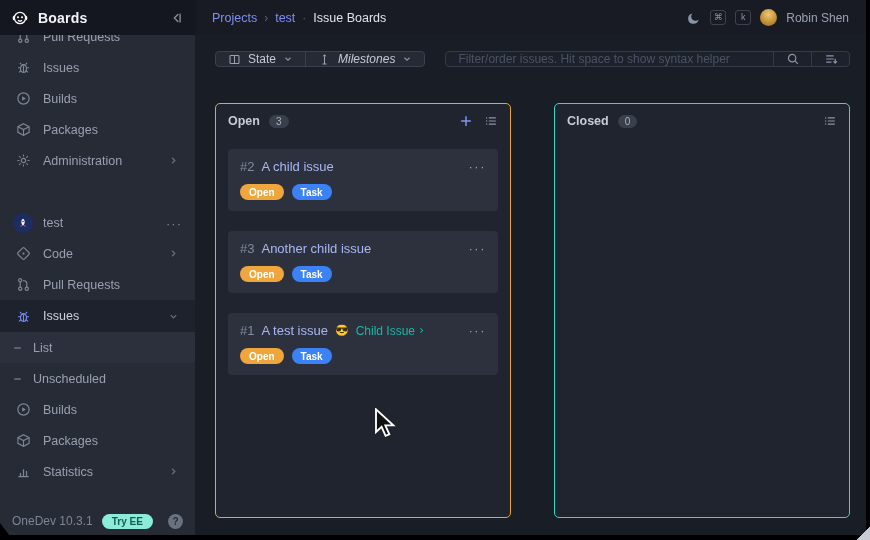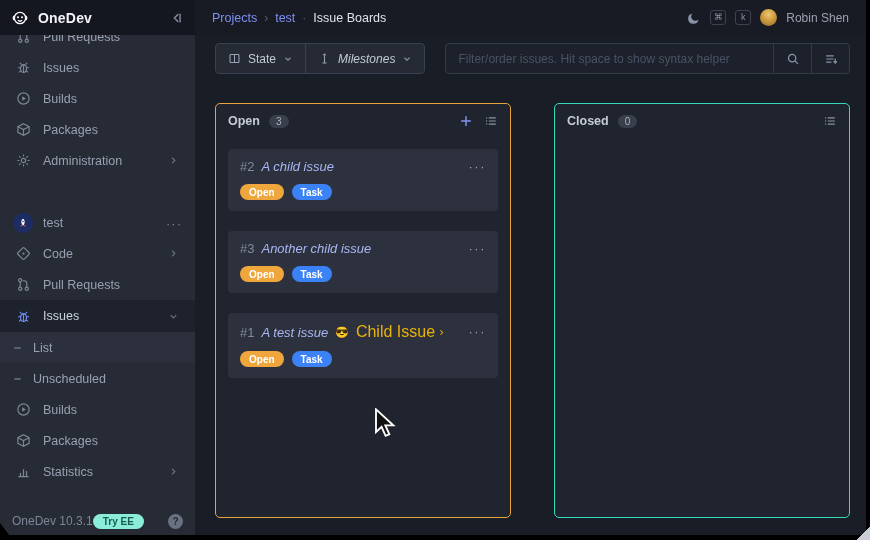--- a/index.html
+++ b/index.html
@@ -33,28 +33,28 @@
   .proj-avatar { width:20px; height:20px; border-radius:50%; background:#1d2d63; display:flex; align-items:center; justify-content:center; flex:none; }
   .proj-dots { margin-left:auto; color:#7d8596; font-size:13px; letter-spacing:1px; }
   .row-issues { background:#1e222c; height:32px; }
   .row-issues .icon { color:#6f8cf5; }
   .row-issues .sb-label { color:#ccd2de; }
   .sb-sub { padding-left:14px; }
   .dash { width:7px; height:2px; background:#5a6172; border-radius:1px; flex:none; }
   .row-list { background:#2b303c; }
   .row-boards { background:#20242e; }
   .row-boards .sb-label { color:#e8ebf2; font-weight:600; }
-  .sb-footer { position:absolute; left:0; right:0; bottom:0; height:28px; background:#272b36; display:flex; align-items:center; padding:0 12px; gap:0; z-index:3; }
+  .sb-footer { position:absolute; left:0; right:0; bottom:0; height:28px; background:#272b36; display:flex; align-items:center; padding:0 12px; gap:9px; z-index:3; }
   .version { color:#7d8596; font-size:12px; }
   .ee-badge { background:#8becd9; color:#175e51; font-size:10px; font-weight:bold; padding:2px 10px; border-radius:9px; cursor:pointer; }
   .help-btn { margin-left:auto; width:15px; height:15px; border-radius:50%; background:#6a7181; color:#272b36; font-size:10px; font-weight:bold; display:flex; align-items:center; justify-content:center; cursor:pointer; }
 
   
   .main { position:absolute; left:195px; top:35px; right:0; bottom:0; }
-  .toolbar { position:absolute; top:8px; left:20px; right:16px; height:31px; display:flex; }
+  .toolbar { position:absolute; top:18px; left:20px; right:16px; height:14px; display:flex;align-items:flex-end; }
   .btn-group { display:flex; border:1px solid #3a4050; border-radius:4px; background:#252a35; }
   .tbtn { display:flex; align-items:center; gap:7px; padding:0 12px; font-size:12px; color:#c3c9d6; cursor:pointer; }
   .tbtn + .tbtn { border-left:1px solid #3a4050; }
   .tbtn .icon { color:#9aa1b2; }
   .italic { font-style:italic; }
   .chev-sm { color:#8b93a7; display:flex; }
   .filter-group { flex:1; margin-left:20px; display:flex; border:1px solid #343a47; border-radius:4px; background:#1d212b; overflow:hidden; }
   .filter-input { flex:1; background:transparent; border:none; outline:none; padding:0 12px; font-size:12px; color:#8b5cf6; font-family:"Liberation Sans", sans-serif; }
   .filter-input::placeholder { color:#4b5264; }
   .fbtn { width:38px; display:flex; align-items:center; justify-content:center; border-left:1px solid #343a47; color:#8b93a7; cursor:pointer; }
@@ -68,23 +68,23 @@
   .col-title { font-size:12.5px; color:#c6ccd8; font-weight:600; }
   .count { background:#3a3f4c; color:#aab1c0; font-size:10px; padding:1px 7px; border-radius:8px; }
   .col-actions { margin-left:auto; display:flex; gap:11px; align-items:center; }
   .plus-btn { color:#7e94f2; display:flex; cursor:pointer; }
   .list-btn { color:#8b94a9; display:flex; cursor:pointer; }
   .col-body { flex:1; padding:11px 12px; display:flex; flex-direction:column; gap:20px; }
 
   .card { background:#2d313d; border-radius:4px; padding:10px 12px 11px; cursor:pointer; }
   .card-top { display:flex; align-items:center; gap:7px; }
   .cnum { color:#828a9c; font-size:13px; }
-  .ctitle { color:#a9b7f4; font-size:13px;font-style:italic; }
+  .ctitle { color:#a9b7f4; font-size:13px; }
   .cemoji { font-size:11px; line-height:1; }
-  .clink { color:#eab308; font-size:16px; display:flex; align-items:center; gap:2px; cursor:pointer; }
+  .clink { color:#14b8a6; font-size:12px; display:flex; align-items:center; gap:2px; cursor:pointer; }
   .cdots { margin-left:auto; color:#9aa3b2; font-size:13px; letter-spacing:1.5px; line-height:.4; cursor:pointer; }
   .card-badges { margin-top:10px; display:flex; gap:8px; }
   .badge { font-size:10px; font-weight:bold; padding:2.5px 9px; border-radius:9px; color:#fff; }
   .badge-open { background:#efa63c; }
   .badge-task { background:#3b82f6; }
 
   
   .cursor { position:absolute; left:374px; top:408px; z-index:20; pointer-events:none; }
   .corner-br { position:absolute; right:0; bottom:0; width:13px; height:13px; background:linear-gradient(135deg, transparent 49%, #c9cdd6 50%); z-index:21; }
   .corner-bl { position:absolute; left:0; bottom:0; width:13px; height:17px; background:#000; clip-path:polygon(0 0, 100% 100%, 0 100%); z-index:21; }
@@ -99,21 +99,21 @@
       <div class="topbar-left">
         <span class="icon">
           <svg width="18" height="18" viewBox="0 0 16 16" fill="none" stroke="#fff" stroke-width="1.2">
             <circle cx="8" cy="8" r="5"></circle>
             <circle cx="6.2" cy="7.4" r="0.9" fill="#fff" stroke="none"></circle>
             <circle cx="9.8" cy="7.4" r="0.9" fill="#fff" stroke="none"></circle>
             <path d="M6.2 10.1c1 .9 2.6 .9 3.6 0"></path>
             <path d="M3 6.3c-1.3.3-1.3 3 0 3.3 M13 6.3c1.3.3 1.3 3 0 3.3"></path>
           </svg>
         </span>
-        <span class="brand">OneDev</span>
+        <span class="brand">Boards</span>
         <span class="collapse-btn">
           <svg width="14" height="14" viewBox="0 0 16 16" fill="none" stroke="currentColor" stroke-width="1.5" stroke-linecap="round">
             <path d="M9 4 5 8l4 4 M11.5 3.5v9"></path>
           </svg>
         </span>
       </div>
       <div class="topbar-main">
         <span class="bc-link">Projects</span>
         <span class="bc-sep">›</span>
         <span class="bc-link">test</span>

